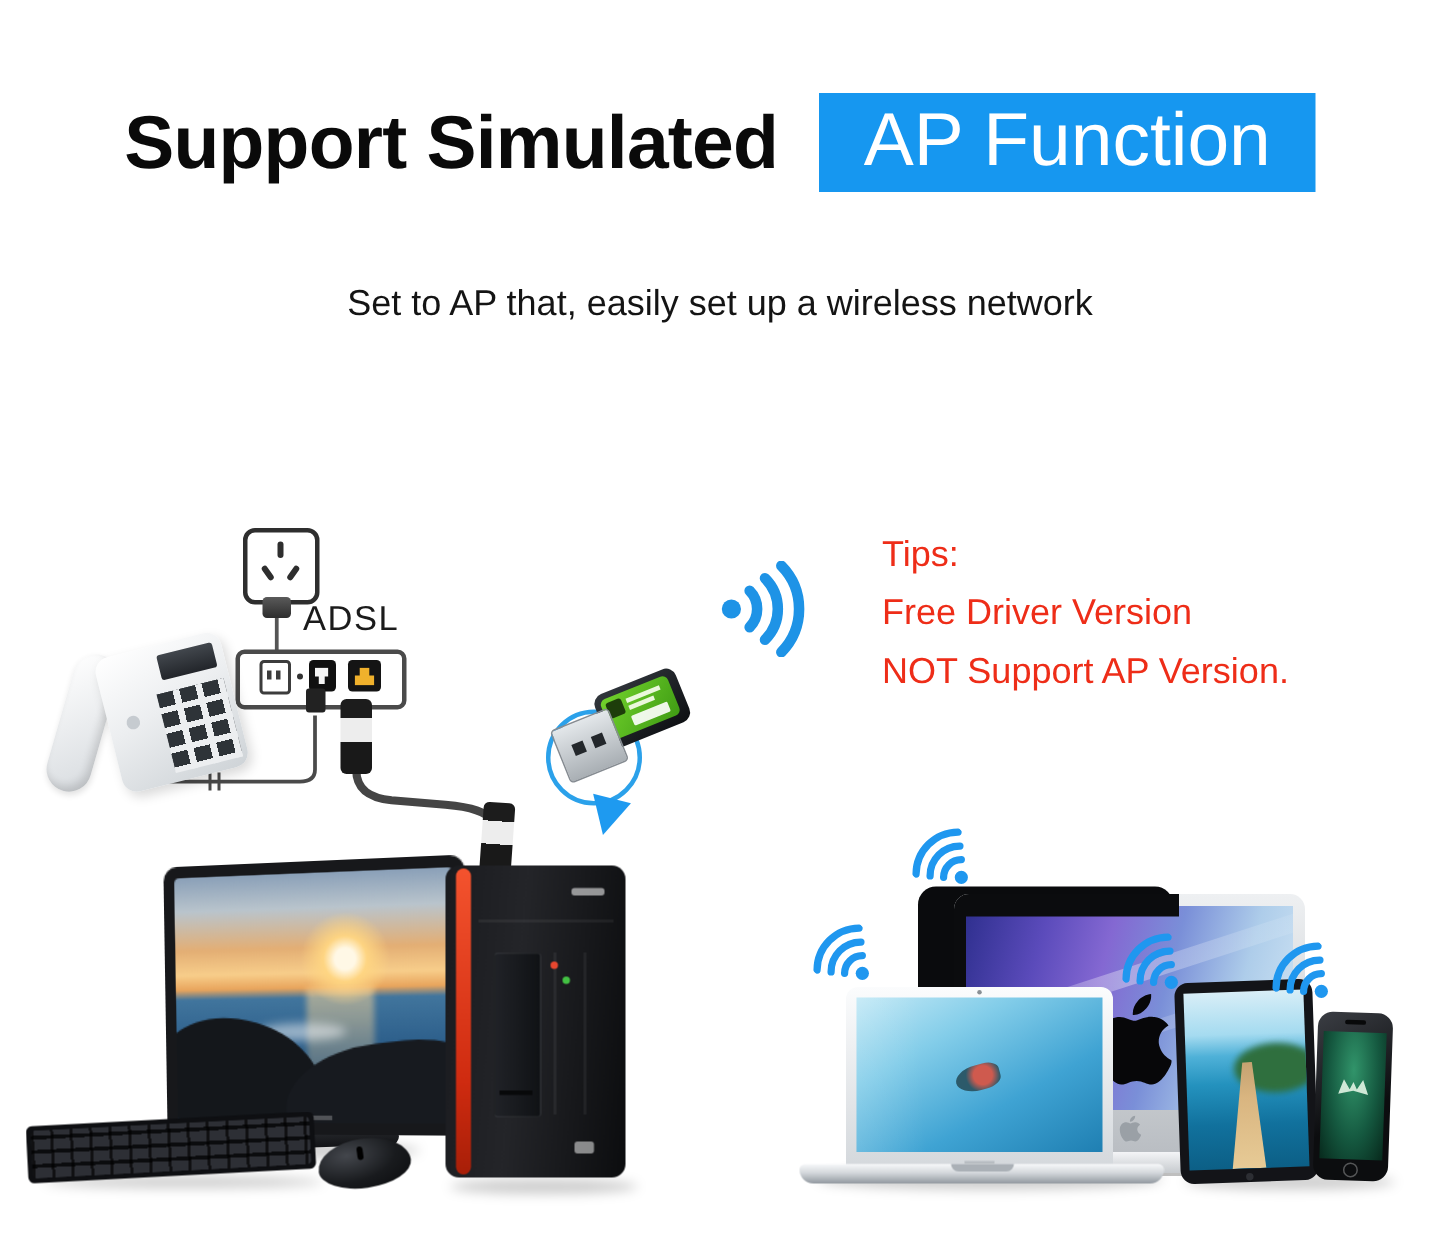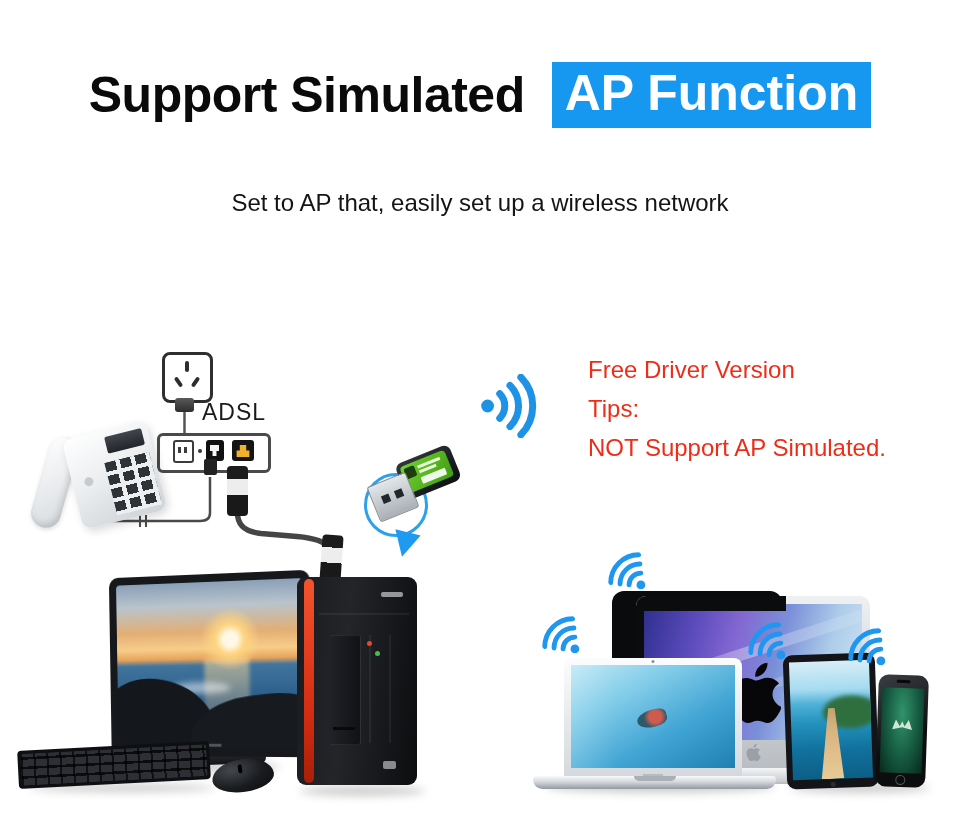--- a/index.html
+++ b/index.html
@@ -3,22 +3,22 @@
 <meta charset="utf-8">
 <style>
   html,body{margin:0;padding:0;background:#fff;}
   .canvas{position:relative;width:960px;height:834px;background:#fff;overflow:hidden;
           font-family:"Liberation Sans",sans-serif;}
   .abs{position:absolute;}
   
   .title-row{position:absolute;top:62px;left:0;right:0;display:flex;justify-content:center;
              align-items:center;gap:27px;}
   .title-black{font-size:50px;font-weight:bold;color:#0a0a0a;letter-spacing:-.5px;}
-  .title-highlight{font-size:50px;font-weight:bold;color:#fff;background:#1697f0;
-                   padding:2px 13px 6px;}
+  .title-highlight{font-size:50px;font-weight:normal;color:#fff;background:#1697f0;
+                   padding:2px 30px 6px;}
   .subtitle{position:absolute;top:184px;left:0;right:0;text-align:center;font-size:24px;
             line-height:38px;color:#141414;}
   
   .cables{position:absolute;left:0;top:0;width:960px;height:834px;pointer-events:none;}
   
   .socket{left:162px;top:352px;width:45px;height:45px;border:3px solid #2e2e2e;border-radius:8px;background:#fff;}
   .slot{position:absolute;background:#2e2e2e;border-radius:2px;}
   .slot-v{left:20px;top:6px;width:4px;height:11px;}
   .slot-l{left:8px;top:25px;width:11px;height:4px;transform:rotate(55deg);}
   .slot-r{left:25px;top:25px;width:11px;height:4px;transform:rotate(-55deg);}
@@ -234,23 +234,23 @@
     <div class="abs usb-arrow"></div>
   </div>
 
   <svg class="wifi wifi-big" viewBox="0 0 100 100">
     <circle cx="50" cy="85" r="10"></circle>
       <path d="M31 66 A27 27 0 0 1 69 66"></path>
     <path d="M18 50 A45 45 0 0 1 82 50"></path>
       <path d="M5 33 A64 64 0 0 1 95 33"></path>
   </svg>
   <div class="tips">
+    <div>Tips:</div>
     <div>Free Driver Version</div>
-    <div>Tips:</div>
-    <div>NOT Support AP Simulated.</div>
+    <div>NOT Support AP Version.</div>
   </div>
 
   <div class="abs soft" style="left:130px;top:762px;width:150px;height:10px;"></div>
   <div class="abs stand-neck"></div>
   <div class="abs stand-base"></div>
   <div class="abs monitor">
     <div class="mon-screen">
       <div class="abs sun"></div>
       <div class="abs sun-glow"></div>
       <div class="abs foam"></div>

